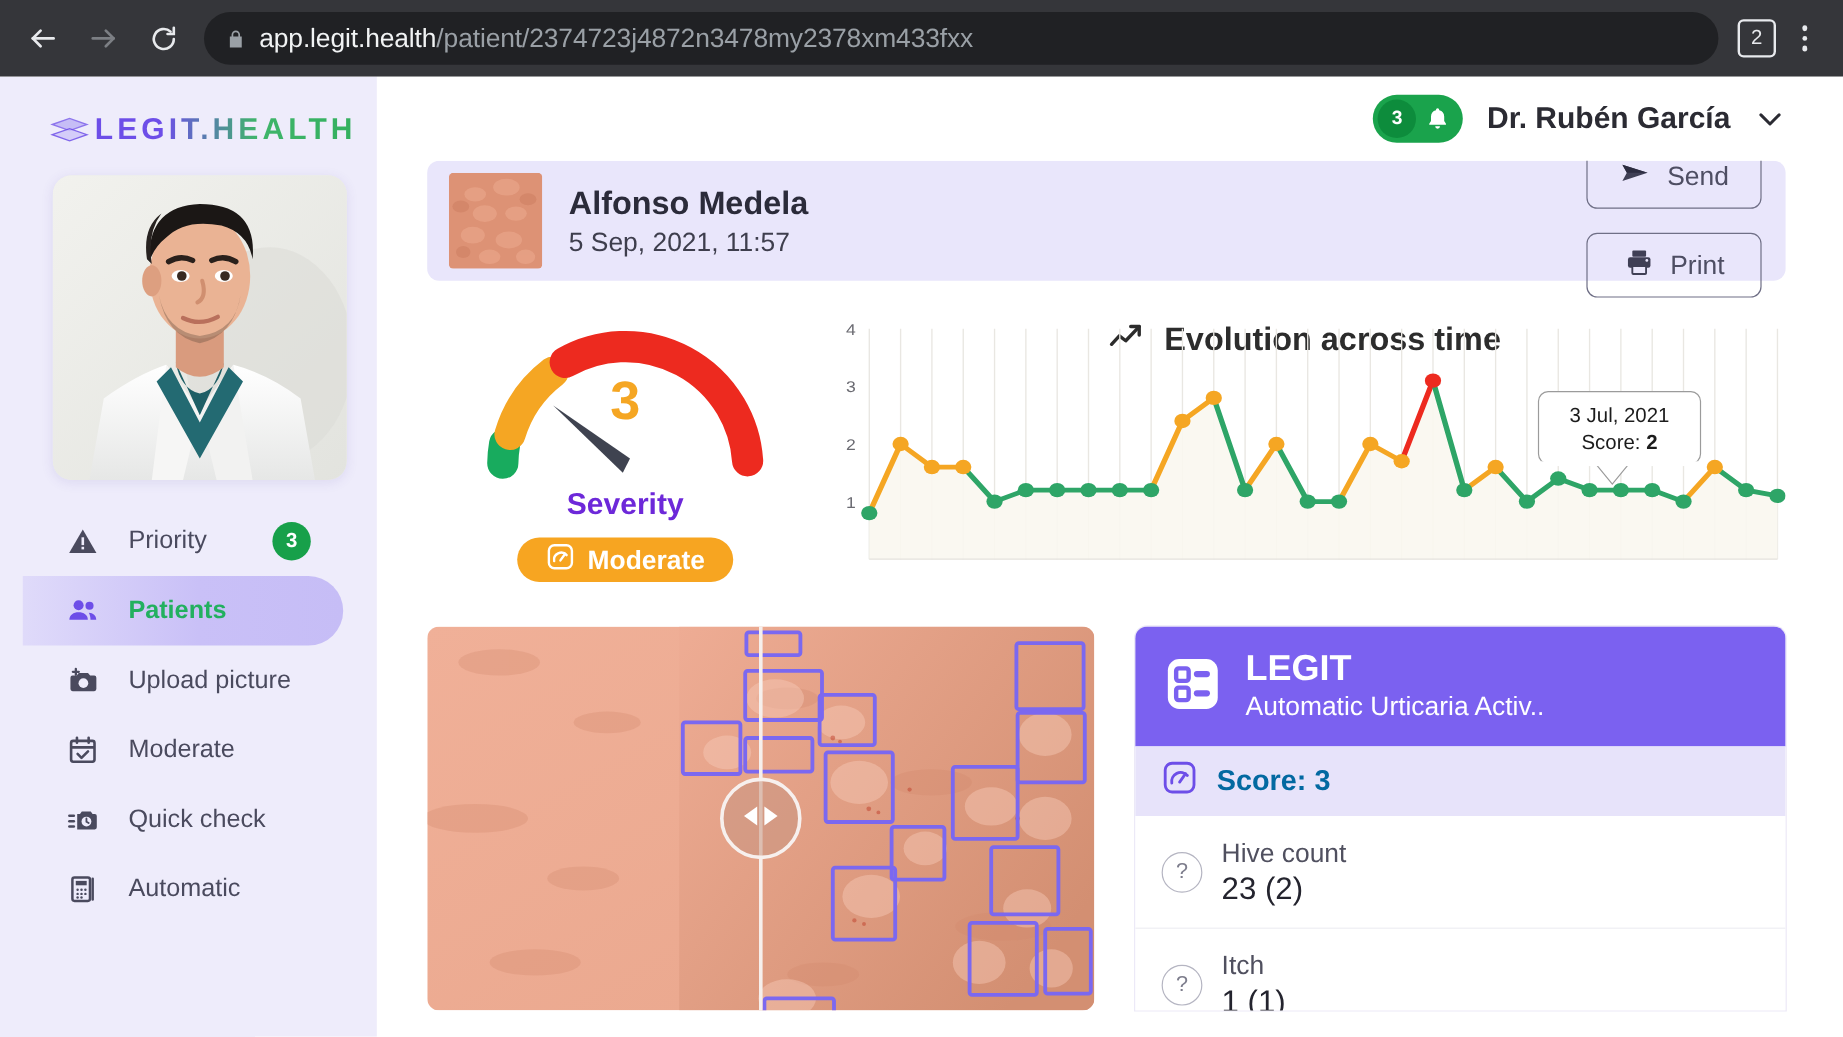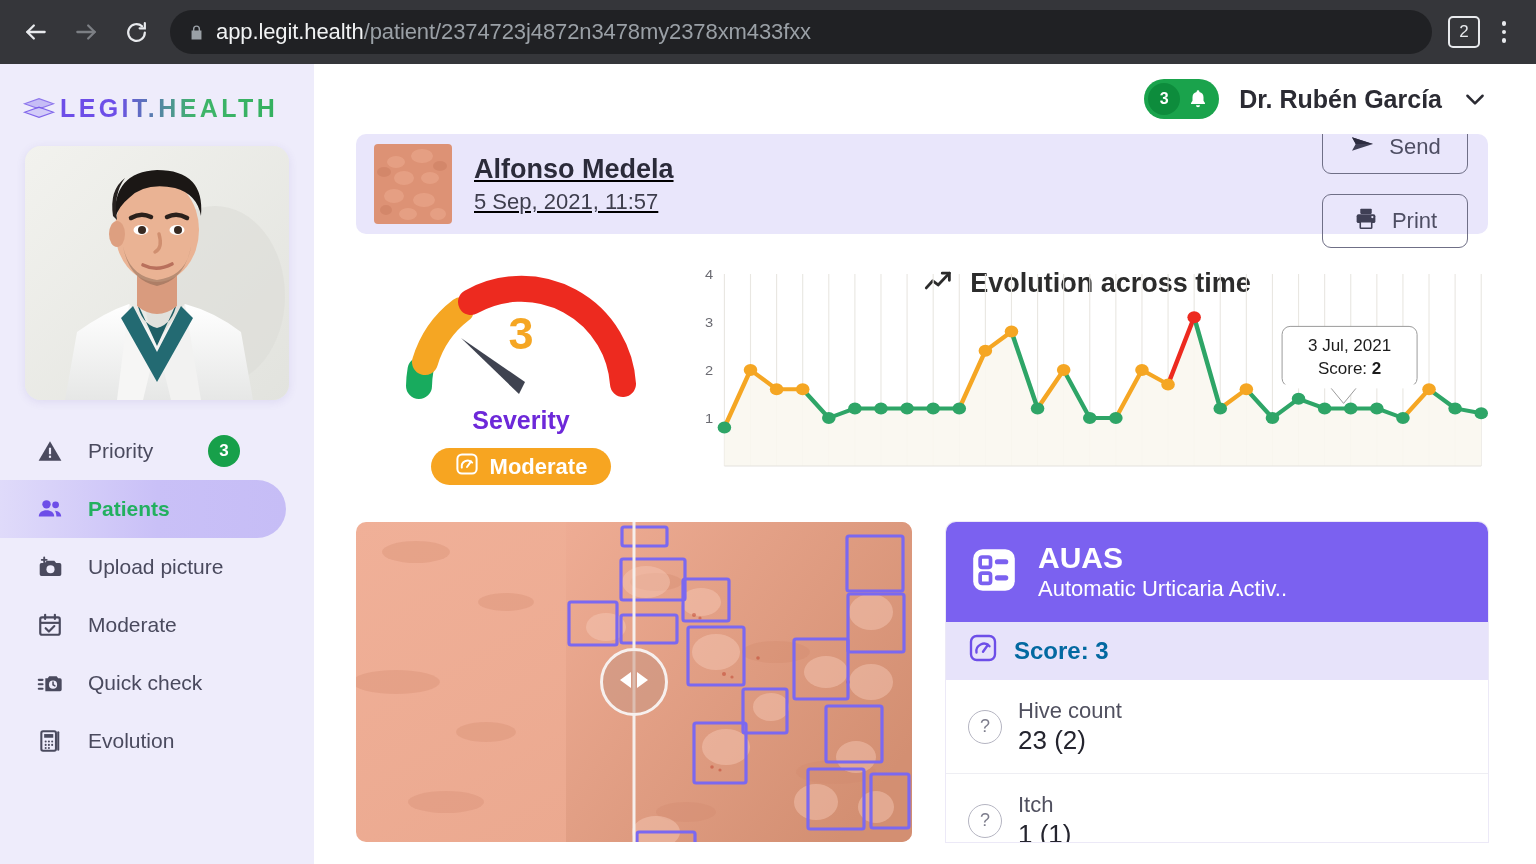--- a/index.html
+++ b/index.html
@@ -65,20 +65,21 @@
 
   
   .app { display: flex; width: 1536px; height: 800px; background: #ffffff; }
 
   
   .sidebar {
     width: 314px; flex: 0 0 314px;
     background: #eeecfb;
     padding-top: 22px;
     position: relative;
+    padding-left: 19px;
   }
   .logo-row {
     display: flex; align-items: center;
     padding-left: 22px;
     gap: 4px;
     height: 44px;
   }
   .logo-mark { width: 34px; height: 28px; flex: 0 0 auto; }
   .logo-text {
     font-size: 25px; font-weight: 700; letter-spacing: 3.4px;
@@ -152,21 +153,21 @@
   .content { padding: 0 48px 0 42px; flex: 1; overflow: hidden; }
 
   .patient-card {
     background: #e9e6fb;
     border-radius: 10px;
     height: 100px;
     display: flex; align-items: center;
     padding: 0 20px 0 18px;
   }
   .thumb { width: 78px; height: 80px; border-radius: 4px; overflow:hidden; flex: 0 0 auto; }
-  .patient-meta { margin-left: 22px; text-decoration: underline; }
+  .patient-meta { margin-left: 22px; }
   .patient-name { font-size: 27px; font-weight: 700; color: #2b2b3a; line-height: 1.2; }
   .patient-date { font-size: 22px; color: #3e3e4d; margin-top: 3px; }
   .btn-group { margin-left: auto; display: flex; gap: 20px; flex-direction: column; }
   .pbtn {
     height: 54px; min-width: 146px;
     border: 1.6px solid #6f6f86;
     border-radius: 9px;
     background: transparent;
     display: flex; align-items: center; justify-content: center; gap: 13px;
     font-size: 22px; color: #4e4e63;
@@ -428,21 +429,21 @@
             <circle cx="11" cy="12.4" r=".95" fill="#4a4a5e" stroke="none"></circle>
             <circle cx="14" cy="12.4" r=".95" fill="#4a4a5e" stroke="none"></circle>
             <circle cx="8" cy="15.6" r=".95" fill="#4a4a5e" stroke="none"></circle>
             <circle cx="11" cy="15.6" r=".95" fill="#4a4a5e" stroke="none"></circle>
             <circle cx="14" cy="15.6" r=".95" fill="#4a4a5e" stroke="none"></circle>
             <circle cx="8" cy="18.4" r=".95" fill="#4a4a5e" stroke="none"></circle>
             <circle cx="11" cy="18.4" r=".95" fill="#4a4a5e" stroke="none"></circle>
             <line x1="19.6" y1="4" x2="19.6" y2="20" stroke-linecap="round"></line>
           </svg>
         </span>
-        <span>Evolution</span>
+        <span>Automatic</span>
       </div>
 
     </div>
   </div>
 
   <div class="main">
 
     <div class="topbar">
       <div class="notif-pill">
         <span class="notif-num">3</span>
@@ -749,21 +750,21 @@
             <span>
               <svg width="52" height="52" viewBox="0 0 24 24" fill="none">
                 <rect x="2.4" y="2.4" width="19.2" height="19.2" rx="4.4" fill="#ffffff"></rect>
                 <rect x="5.6" y="6" width="4.8" height="4.8" rx="1" fill="none" stroke="#7b61f0" stroke-width="1.7"></rect>
                 <rect x="5.6" y="13.4" width="4.8" height="4.8" rx="1" fill="none" stroke="#7b61f0" stroke-width="1.7"></rect>
                 <rect x="12.4" y="7" width="6.2" height="2.4" rx="1.2" fill="#7b61f0"></rect>
                 <rect x="12.4" y="14.4" width="6.2" height="2.4" rx="1.2" fill="#7b61f0"></rect>
               </svg>
             </span>
             <div>
-              <div class="auas-title">AUAS</div>
+              <div class="auas-title">LEGIT</div>
               <div class="auas-sub">Automatic Urticaria Activ..</div>
             </div>
           </div>
 
           <div class="auas-score">
             <span>
               <svg width="30" height="30" viewBox="0 0 24 24" fill="none" stroke="#6d4ee8" stroke-width="1.9">
                 <rect x="2.4" y="2.4" width="19.2" height="19.2" rx="4.6"></rect>
                 <path d="M6.8 15.6a6 6 0 0 1 10.4 -5" stroke-linecap="round"></path>
                 <line x1="12" y1="15" x2="16" y2="9.4" stroke-linecap="round"></line>

